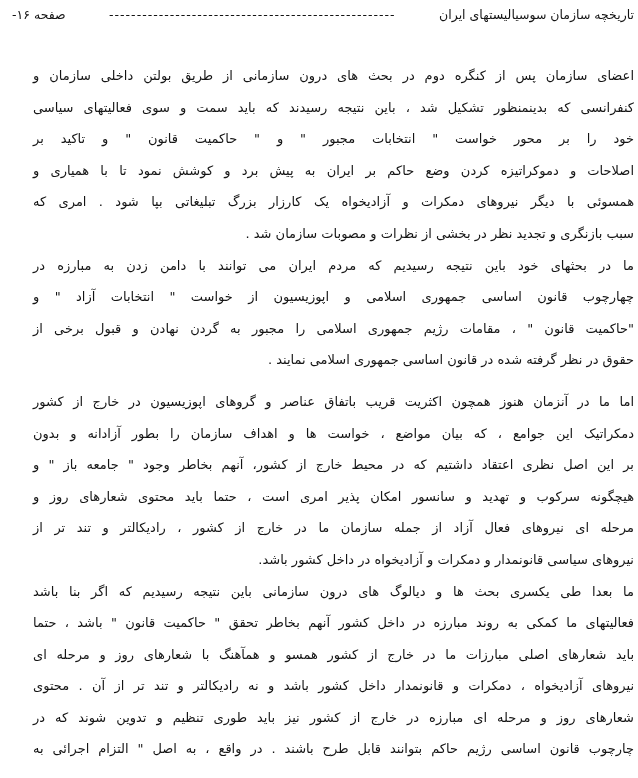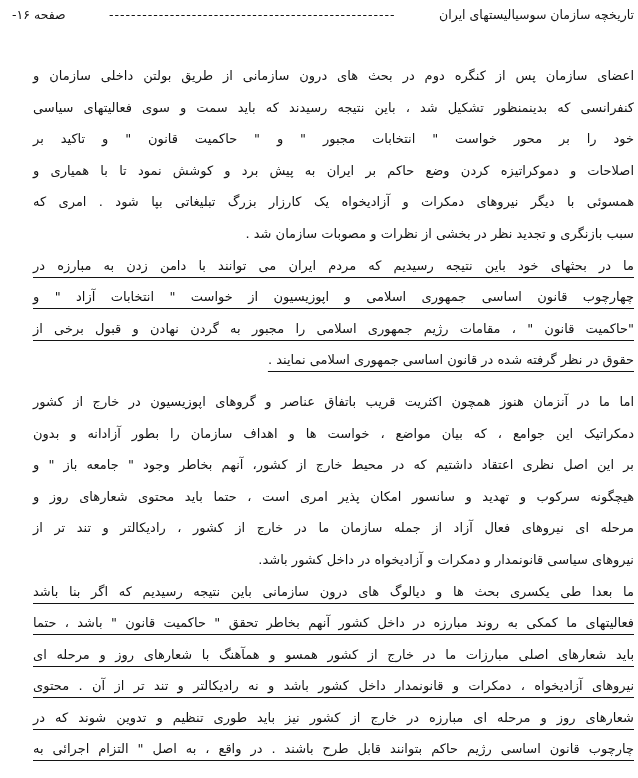--- a/index.html
+++ b/index.html
@@ -38,21 +38,20 @@
     margin-left: 17px;
   }
   .para { margin: 0; }
   .para.gap-after { margin-bottom: 10px; }
   .line {
     text-align: justify;
     text-justify: inter-word;
   }
   .line.full { text-align-last: justify; }
   .para.underlined .line {
-    text-decoration: underline;
     text-decoration-thickness: 1.2px;
     text-underline-offset: 7px;
     text-decoration-skip-ink: none;
   }
 </style>
 </head>
 <body>
 
 <div class="page">
   <div class="header">

